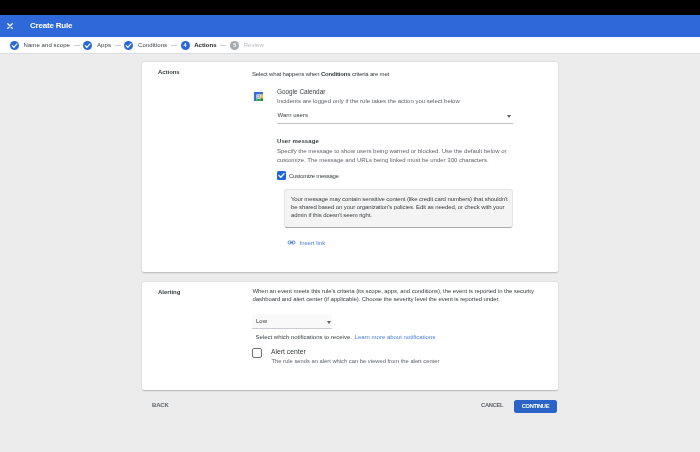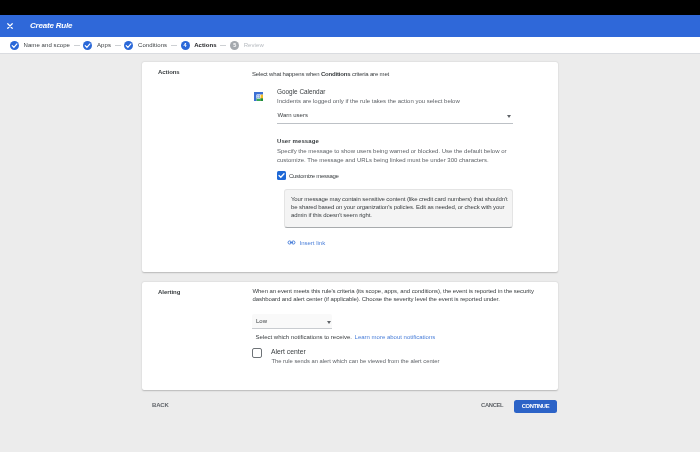--- a/index.html
+++ b/index.html
@@ -2,21 +2,21 @@
 <html><head>
 <meta charset="utf-8">
 <style>
   * { margin:0; padding:0; box-sizing:border-box; }
   html,body { width:700px; height:452px; overflow:hidden; }
   body { font-family:"Liberation Sans", sans-serif; background:#ececec; position:relative; }
 
   .black-bar { position:absolute; left:0; top:0; width:700px; height:15px; background:#000; }
   .appbar { position:absolute; left:0; top:15px; width:700px; height:22px; background:#2f68d9; box-shadow:0 1px 1.5px rgba(10,20,60,0.3); }
   .close-btn { position:absolute; left:4px; top:0; width:12px; height:22px; display:flex; align-items:center; justify-content:center; cursor:pointer; }
-  .appbar-title { position:absolute; left:30px; top:0; height:22px; line-height:22px; color:#fff; font-size:8px; font-weight:bold; letter-spacing:-0.2px;font-style:italic; }
+  .appbar-title { position:absolute; left:30px; top:0; height:22px; line-height:22px; color:#fff; font-size:8px; font-weight:bold; letter-spacing:-0.2px; }
 
   .stepper { position:absolute; left:0; top:37px; width:700px; height:17px; background:#fff; border-bottom:1px solid #dadce0; display:flex; align-items:center; padding-left:10px; }
   .step { display:flex; align-items:center; }
   .step-circle { width:9px; height:9px; border-radius:50%; background:#2a68d8; color:#fff; display:flex; align-items:center; justify-content:center; font-size:5.5px; font-weight:bold; flex:none; }
   .step-circle svg { display:block; }
   .step.disabled .step-circle { background:#a4a9ae; }
   .step-label { font-size:6px; color:#3c4043; margin-left:4.5px; white-space:nowrap; letter-spacing:0.08px; }
   .step.active .step-label { font-weight:bold; color:#202124; }
   .step.disabled .step-label { color:#b7bbc0; }
   .step-dash { width:6px; height:1px; background:#cdd0d3; margin:0 3.75px; flex:none; }

